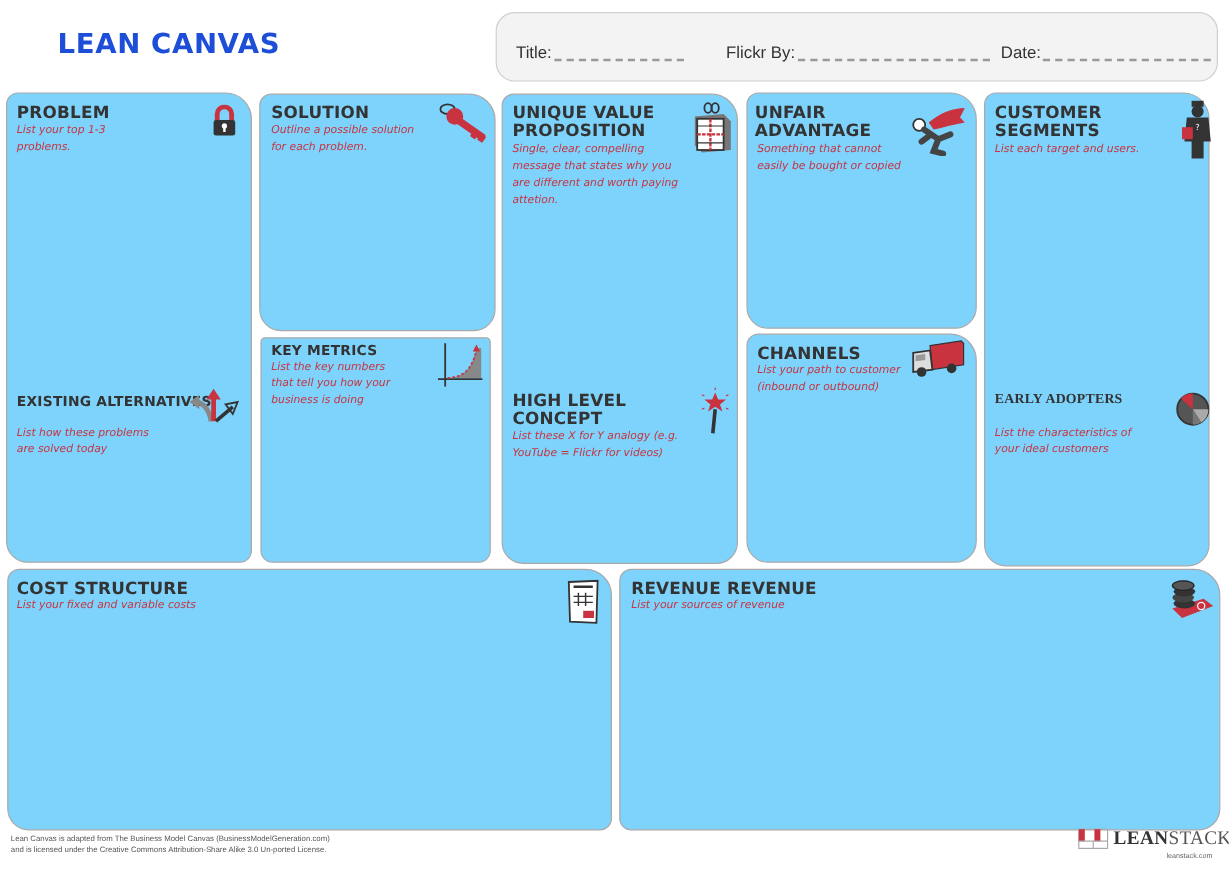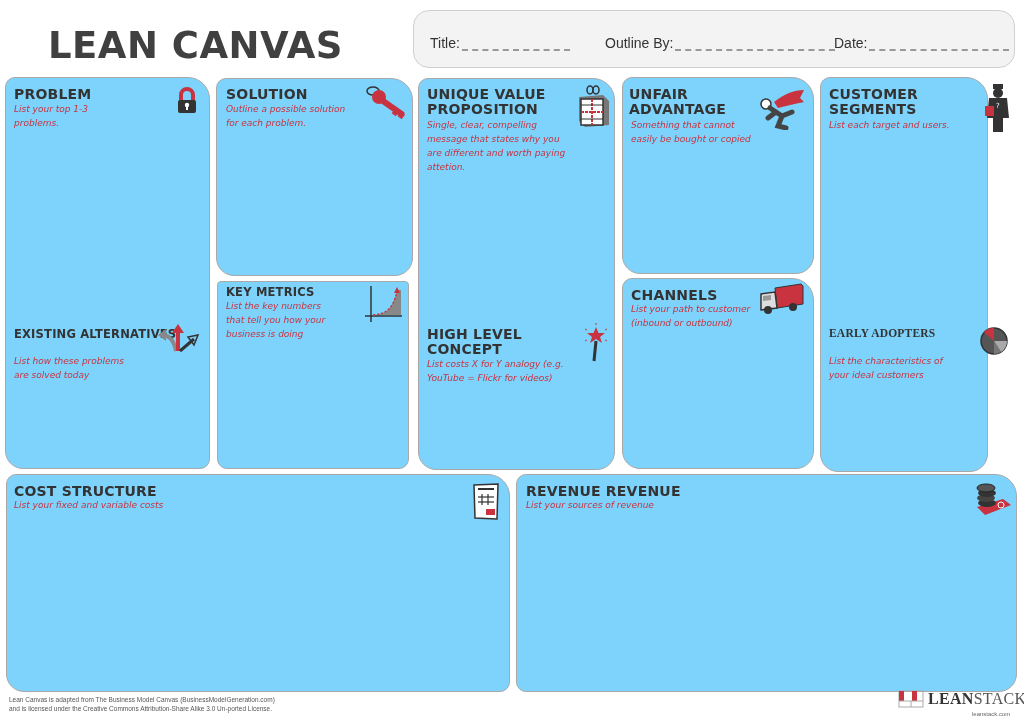--- a/index.html
+++ b/index.html
@@ -2,21 +2,21 @@
 <html><head>
 <meta charset="utf-8">
 <style>
   * { box-sizing: border-box; margin: 0; padding: 0; }
   html, body { width: 1024px; height: 724px; background: #ffffff; overflow: hidden; }
   body { position: relative; font-family: "DejaVu Sans", sans-serif; color: #333; }
 
   .main-title {
     position: absolute; left: 48px; top: 24px;
     font-family: "DejaVu Sans", sans-serif; font-weight: bold;
-    font-size: 37px; letter-spacing: 0.5px; color: #404040;
+    font-size: 23px; letter-spacing: 0.5px; color: #1d4ed8;
   }
 
   .meta-bar {
     position: absolute; left: 413px; top: 10px; width: 602px; height: 58px;
     background: #f3f3f3; border: 1px solid #cfcfcf; border-radius: 16px;
   }
   .meta-field { position: absolute; top: 24px; display: flex; align-items: flex-end; }
   .meta-label { font-family: "Liberation Sans", sans-serif; font-size: 14px; color: #333; }
   .meta-line {
     height: 12px; border-bottom: 2px dashed #999; margin-left: 2px;
@@ -60,21 +60,21 @@
 <body>
 
 <div class="main-title">LEAN CANVAS</div>
 
 <div class="meta-bar">
   <div class="meta-field" style="left:16px;">
     <span class="meta-label">Title:</span>
     <span class="meta-line" style="width:108px;"><input value="" style=""></span>
   </div>
   <div class="meta-field" style="left:191px;">
-    <span class="meta-label">Outline By:</span>
+    <span class="meta-label">Flickr By:</span>
     <span class="meta-line" style="width:160px;"><input value="" style=""></span>
   </div>
   <div class="meta-field" style="left:420px;">
     <span class="meta-label">Date:</span>
     <span class="meta-line" style="width:140px;"><input value="" style=""></span>
   </div>
 </div>
 
 <div class="box tr bl" style="left:5px; top:77px; width:205px; height:392px;">
   <div class="box-title" style="left:8px; top:9px;">PROBLEM</div>
@@ -128,21 +128,21 @@
     <ellipse cx="13" cy="5" rx="3" ry="4" fill="none" stroke="#333" stroke-width="1.5"></ellipse>
     <ellipse cx="19" cy="5" rx="3" ry="4" fill="none" stroke="#333" stroke-width="1.5"></ellipse>
     <polygon points="2,12 26,10 32,16 32,40 8,42 2,36" fill="#777"></polygon>
     <rect x="4" y="14" width="22" height="26" fill="#fff" stroke="#333" stroke-width="1.5"></rect>
     <line x1="15" y1="14" x2="15" y2="40" stroke="#c8333f" stroke-width="2" stroke-dasharray="3 1"></line>
     <line x1="4" y1="27" x2="26" y2="27" stroke="#c8333f" stroke-width="2" stroke-dasharray="3 1"></line>
     <line x1="4" y1="20" x2="26" y2="20" stroke="#333" stroke-width="1"></line>
     <line x1="4" y1="34" x2="26" y2="34" stroke="#333" stroke-width="1"></line>
   </svg>
   <div class="box-title" style="left:8px; top:248px; width:140px;">HIGH LEVEL CONCEPT</div>
-  <div class="box-hint" style="left:8px; top:278px; width:170px;">List costs X for Y analogy (e.g. YouTube = Flickr for videos)</div>
+  <div class="box-hint" style="left:8px; top:278px; width:170px;">List these X for Y analogy (e.g. YouTube = Flickr for videos)</div>
   <svg class="icon" style="left:164px; top:244px;" width="26" height="40" viewBox="0 0 26 40">
     <line x1="13" y1="18" x2="11" y2="38" stroke="#333" stroke-width="3"></line>
     <polygon points="13,4 15.5,10 22,10 17,14 19,20 13,16 7,20 9,14 4,10 10.5,10" fill="#c8333f"></polygon>
     <line x1="13" y1="0" x2="13" y2="2" stroke="#c8333f"></line>
       <line x1="2" y1="6" x2="4" y2="7" stroke="#c8333f"></line>
     <line x1="24" y1="6" x2="22" y2="7" stroke="#c8333f"></line>
       <line x1="24" y1="18" x2="22" y2="17" stroke="#c8333f"></line>
     <line x1="2" y1="18" x2="4" y2="17" stroke="#c8333f"></line>
   </svg>
 </div>
@@ -162,21 +162,21 @@
   <div class="box-hint" style="left:8px; top:23px; width:130px;">List your path to customer (inbound or outbound)</div>
   <svg class="icon" style="left:136px; top:3px;" width="46" height="34" viewBox="0 0 46 34">
     <polygon points="16,6 42,2 44,4 44,22 18,26" fill="#c8333f" stroke="#333" stroke-width="1"></polygon>
     <polygon points="2,12 16,10 18,26 2,28" fill="#ddd" stroke="#333" stroke-width="1.5"></polygon>
     <polygon points="4,14 12,13 12,18 4,19" fill="#999"></polygon>
     <circle cx="9" cy="28" r="4" fill="#333"></circle>
       <circle cx="34" cy="25" r="4" fill="#333"></circle>
   </svg>
 </div>
 
-<div class="box tr bl br" style="left:820px; top:77px; width:168px; height:395px;">
+<div class="box tr bl br" style="left:820px; top:77px; width:188px; height:395px;">
   <div class="box-title" style="left:8px; top:9px; width:130px;">CUSTOMER SEGMENTS</div>
   <div class="box-hint" style="left:8px; top:40px; width:150px;">List each target and users.</div>
   <svg class="icon" style="left:162px; top:4px;" width="30" height="52" viewBox="0 0 30 52">
     <rect x="10" y="2" width="10" height="5" fill="#333"></rect>
     <circle cx="15" cy="11" r="5" fill="#333"></circle>
     <polygon points="6,16 24,16 26,36 20,36 20,50 10,50 10,36 4,36" fill="#333"></polygon>
     <rect x="2" y="24" width="9" height="10" fill="#c8333f"></rect>
     <text x="13" y="26" font-size="7" fill="#fff">?</text>
   </svg>
   <div class="box-title small" style="left:8px; top:249px;font-family:Liberation Serif, serif;">EARLY ADOPTERS</div>

